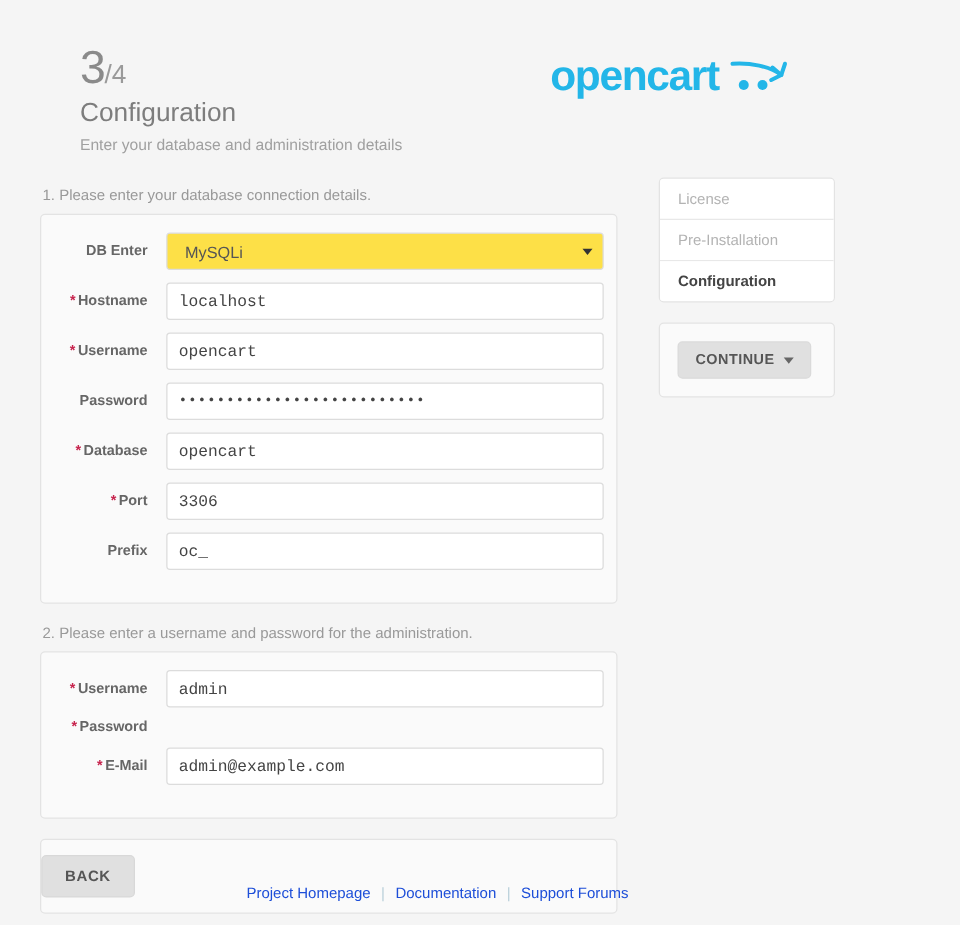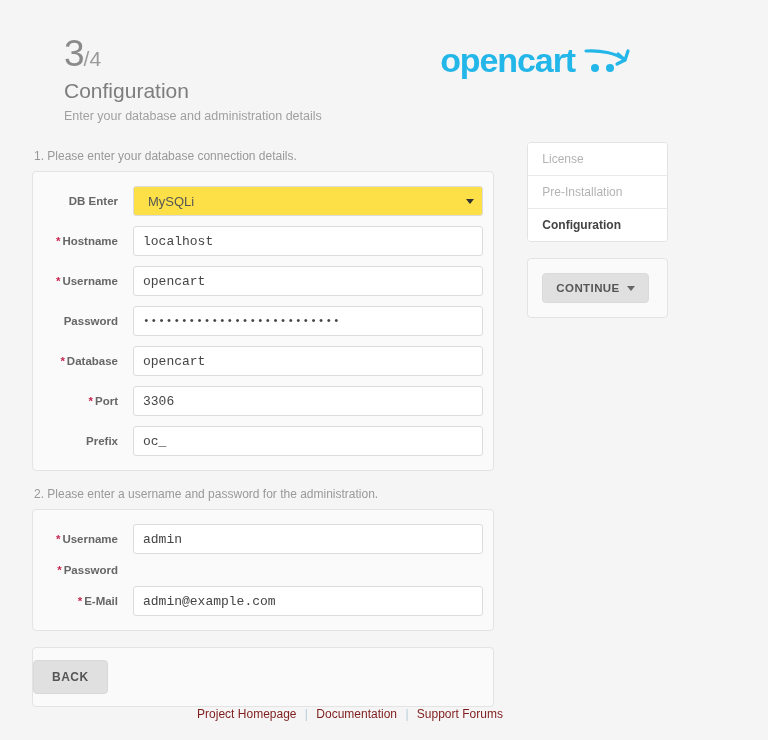--- a/index.html
+++ b/index.html
@@ -41,21 +41,21 @@
     font-size: 12px; color: #999; margin: 8px 0 8px 2px;
   }
   .fieldset {
     background: #fafafa;
     border: 1px solid #e3e3e3;
     border-radius: 4px;
     padding: 14px 10px 14px 0;
   }
 
   .form-row { display: flex; align-items: center; margin: 0 0 10px 0; }
-  .form-row:last-child { margin-bottom: 0; }
+  .form-row:last-child { margin-bottom: 12px; }
   .lbl {
     width: 100px; text-align: right; padding-right: 15px;
     font-size: 11.5px; font-weight: bold; color: #666;
     white-space: nowrap;
   }
   .req { color: #c7254e; font-weight: bold; margin-right: 2px; }
 
   .ctrl { flex: 1; }
   .inp {
     width: 100%; height: 30px;
@@ -119,21 +119,21 @@
     font-family: "Liberation Sans", sans-serif;
   }
   .btn-back { background: #e0e0e0; border-color: #d8d8d8; color: #555; }
   .btn-continue { background: #2b9fd1; border-color: #2b9fd1; color: #fff; padding: 9px 22px; }
 
   
   .footer {
     position: absolute; left: 0; right: 0; bottom: 19px;
     text-align: center; font-size: 12px; color: #9fc7d8;
   }
-  .footer a { color: #7f1d1d; text-decoration: none; }
+  .footer a { color: #1d4ed8; text-decoration: none; }
   .sep { color: #b9cfd9; margin: 0 5px; }
 </style>
 </head>
 <body>
 
 <div class="page">
 
   <div class="header">
     <div class="step-block">
       <div class="step-line">

